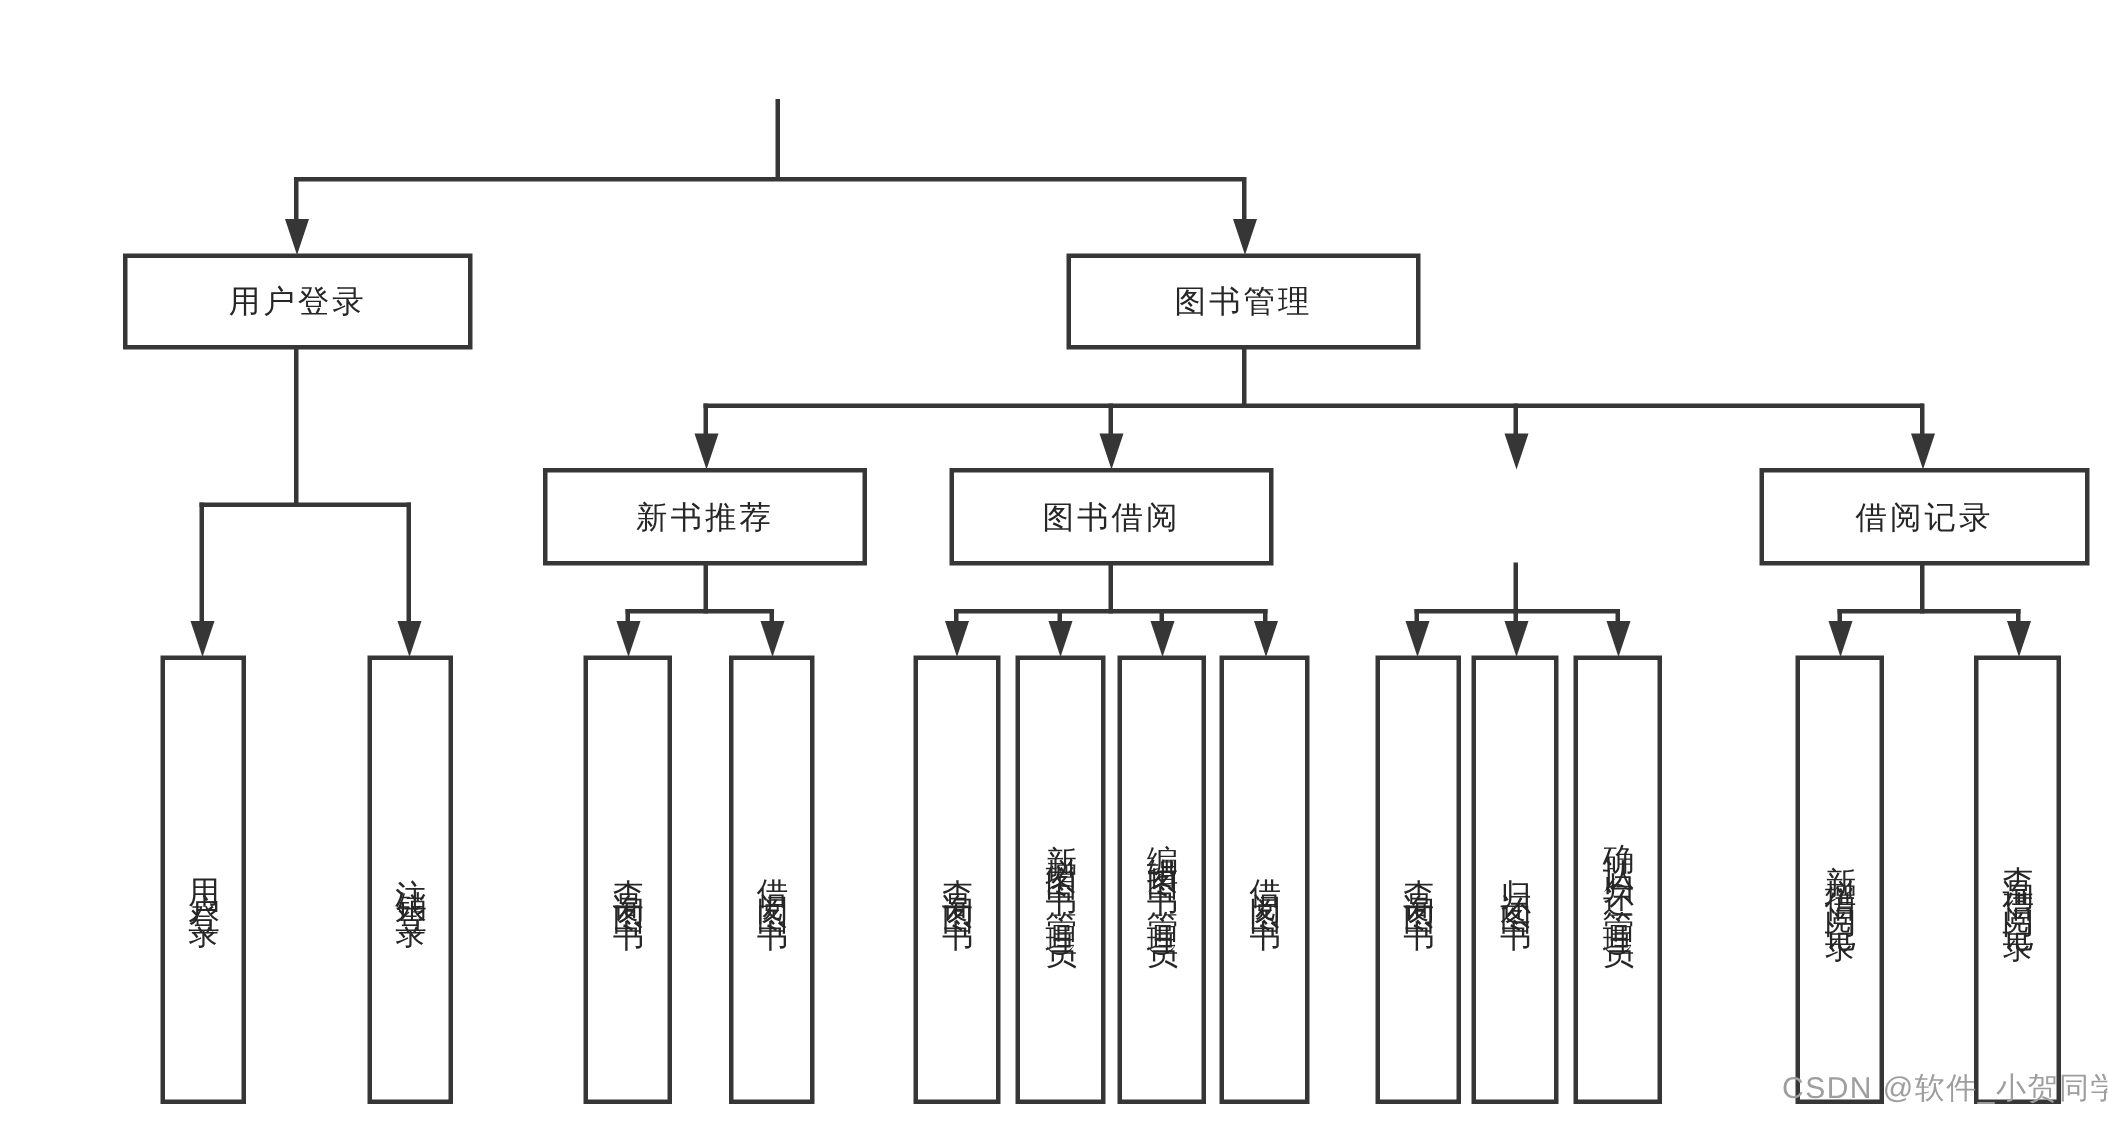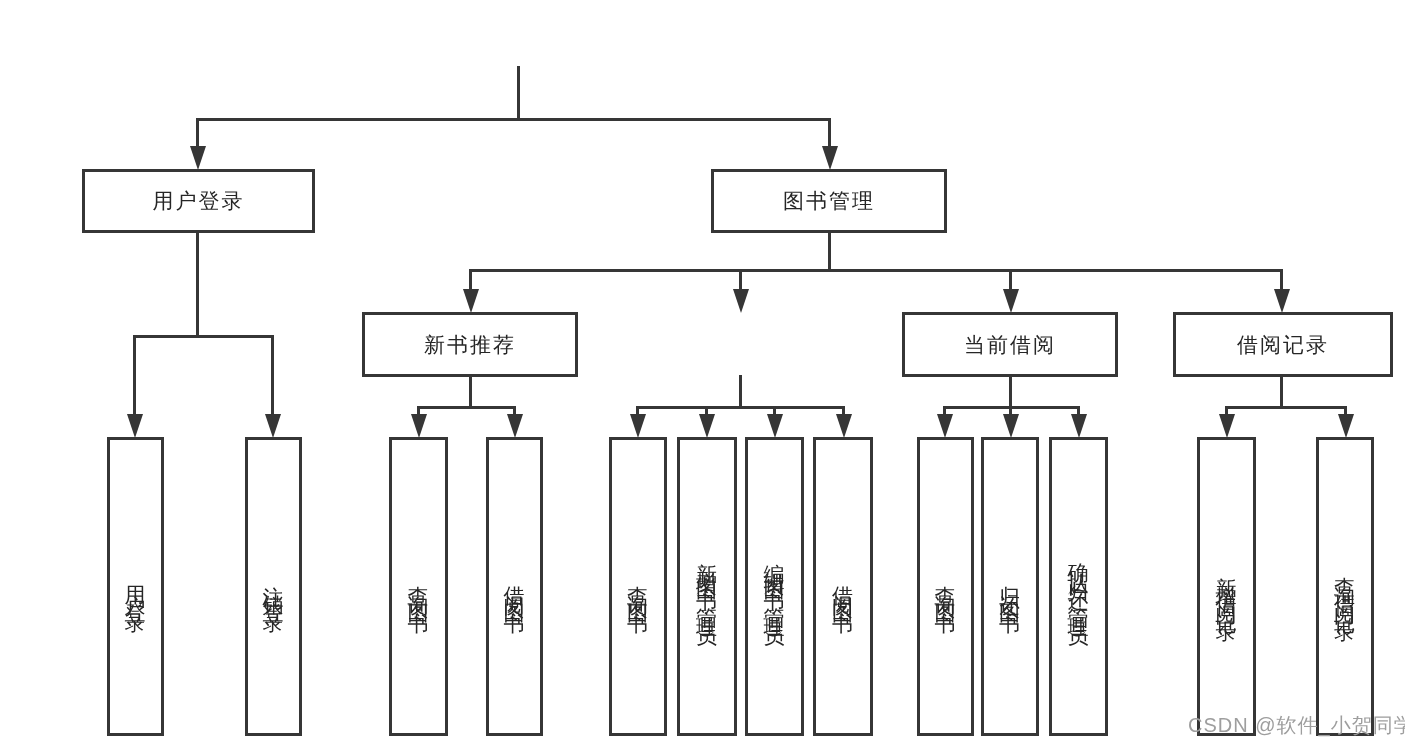--- a/index.html
+++ b/index.html
@@ -70,24 +70,24 @@
   </div>
 
   <div class="box" style="left:362px;top:312px;width:216px;height:65px;">
     <span class="hlabel">新书推荐</span>
   </div>
 
   <div class="box" style="left:711px;top:169px;width:236px;height:64px;">
     <span class="hlabel">图书管理</span>
   </div>
 
-
-  <div class="box" style="left:902px;top:312px;width:216px;height:65px;">
-    <span class="hlabel">当前借阅</span>
-  </div>
+  <div class="box" style="left:633px;top:312px;width:216px;height:65px;">
+    <span class="hlabel">图书借阅</span>
+  </div>
+
 
   <div class="box" style="left:1173px;top:312px;width:220px;height:65px;">
     <span class="hlabel">借阅记录</span>
   </div>
 
   <div class="box" style="left:107px;top:437px;width:57px;height:299px;">
     <span class="vlabel">用户登录</span>
   </div>
 
   <div class="box" style="left:245px;top:437px;width:57px;height:299px;">

